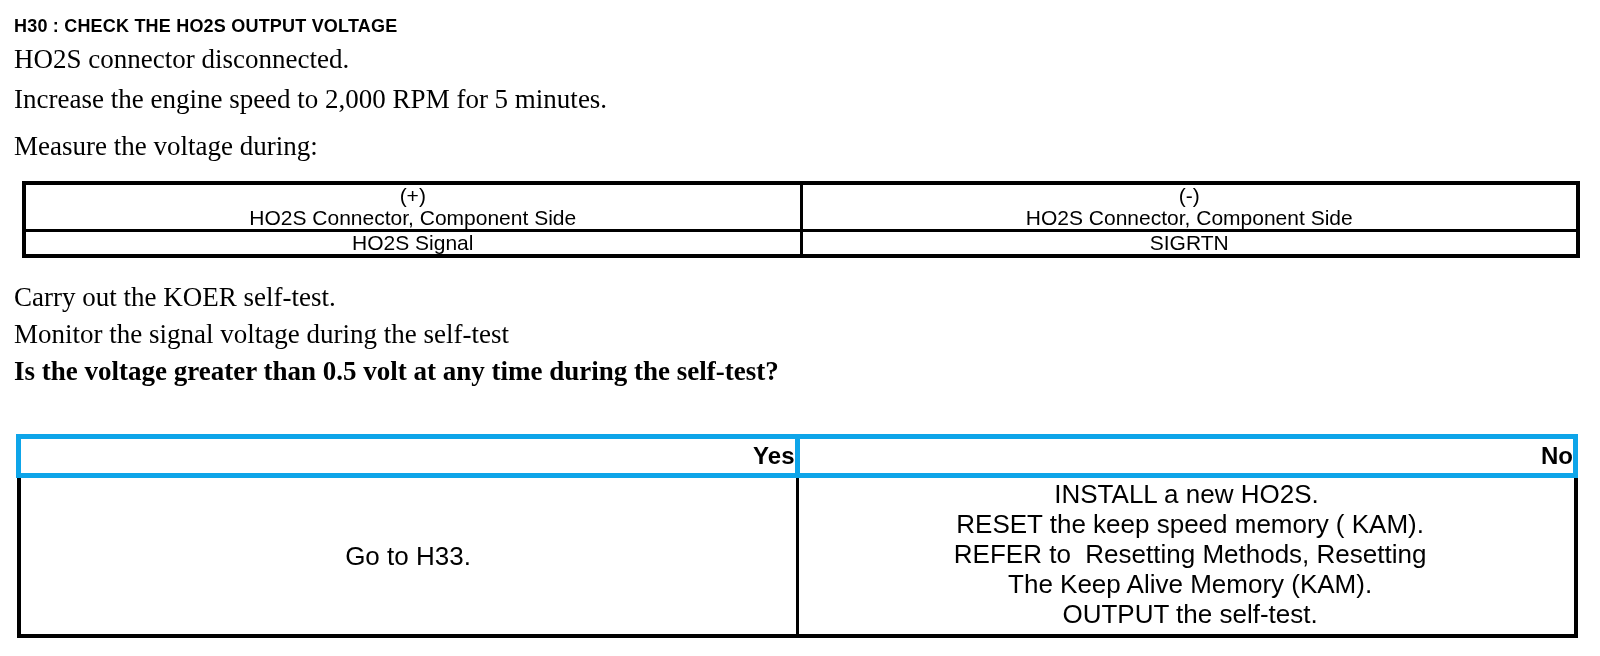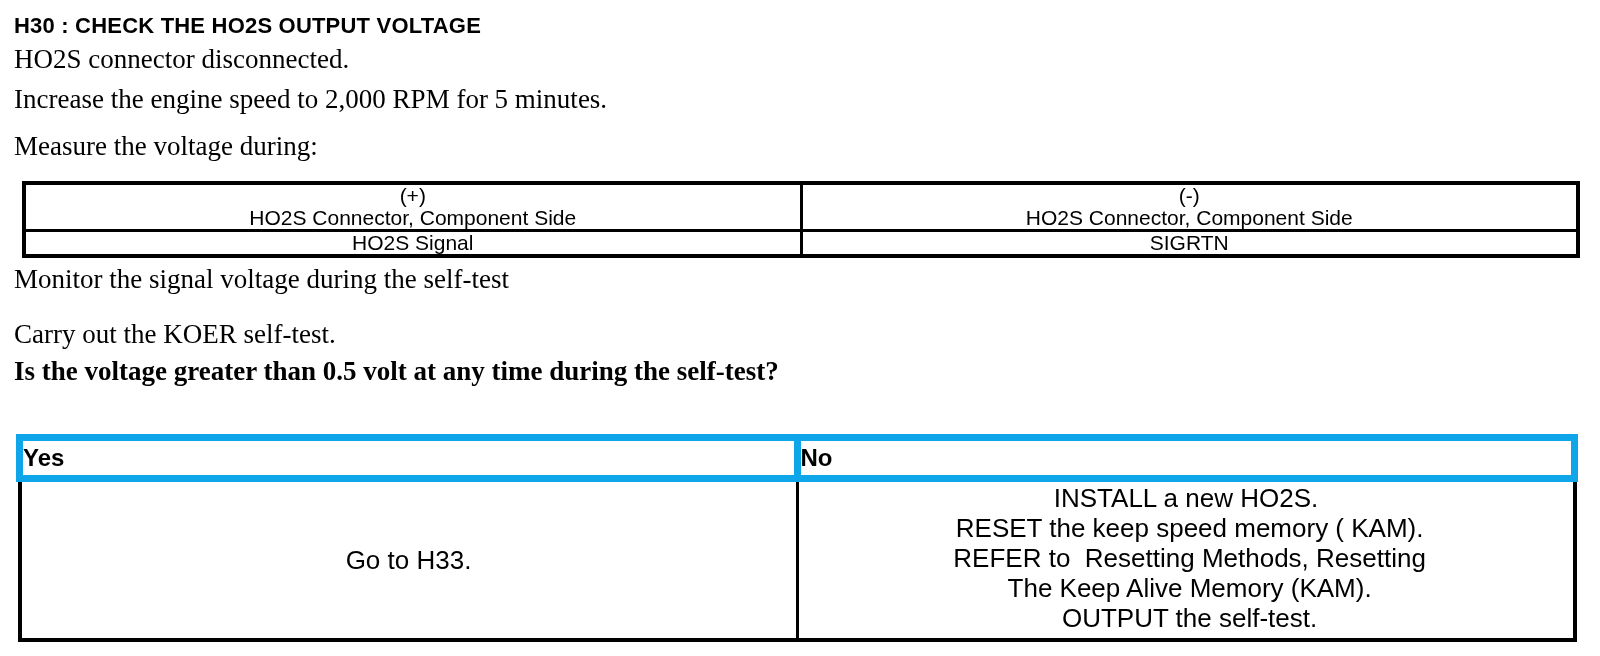--- a/index.html
+++ b/index.html
@@ -12,21 +12,21 @@
   .page {
     position: relative;
     width: 1600px;
     height: 656px;
     box-sizing: border-box;
     padding: 13px 0 0 14px;
     background: #ffffff;
     overflow: hidden;
   }
   .title {
-    font-size: 22px;
+    font-size: 18px;
     line-height: 26px;
     font-weight: bold;
     letter-spacing: 0.2px;
   }
   p.body {
     margin: 0;
     font-size: 27px;
     line-height: 31px;
     font-family: Liberation Serif, serif;
   }
@@ -58,27 +58,27 @@
   .measure-table .hdr-cell { height: 44px; vertical-align: middle; }
   .measure-table .hdr-cell .sign,
   .measure-table .hdr-cell .lbl { line-height: 22px; }
   .measure-table .pin-cell { height: 22px; line-height: 22px; }
   .result-table {
     width: 1562px;
     margin: 47px 0 0 2px;
     border: 4px solid #000;
   }
   .result-table th {
-    border: 7px solid #0ea5e9;
+    border: 5px solid #0ea5e9;
     width: 50%;
     font-size: 24px;
     line-height: 28px;
     padding: 3px 0;
     font-weight: bold;
-    text-align: left;
+    text-align: right;
   }
   .result-table td {
     border: 3px solid #000;
     font-size: 26px;
     text-align: center;
   }
   .yes-cell {
     text-align: center;
     vertical-align: middle;
   }
@@ -114,22 +114,22 @@
         <div class="lbl">HO2S Connector, Component Side</div>
       </td>
     </tr>
     <tr>
       <td class="pin-cell">HO2S Signal</td>
       <td class="pin-cell">SIGRTN</td>
     </tr>
   </tbody>
     </table>
 
+  <p class="body post-1">Carry out the KOER self-test.</p>
   <p class="body post-2">Monitor the signal voltage during the self-test</p>
-  <p class="body post-1">Carry out the KOER self-test.</p>
   <p class="body question">Is the voltage greater than 0.5 volt at any time during the self-test?</p>
 
   <table class="result-table">
     <tbody>
         <tr>
       <th>Yes</th>
       <th>No</th>
     </tr>
     <tr>
       <td class="yes-cell">Go to H33.</td>

